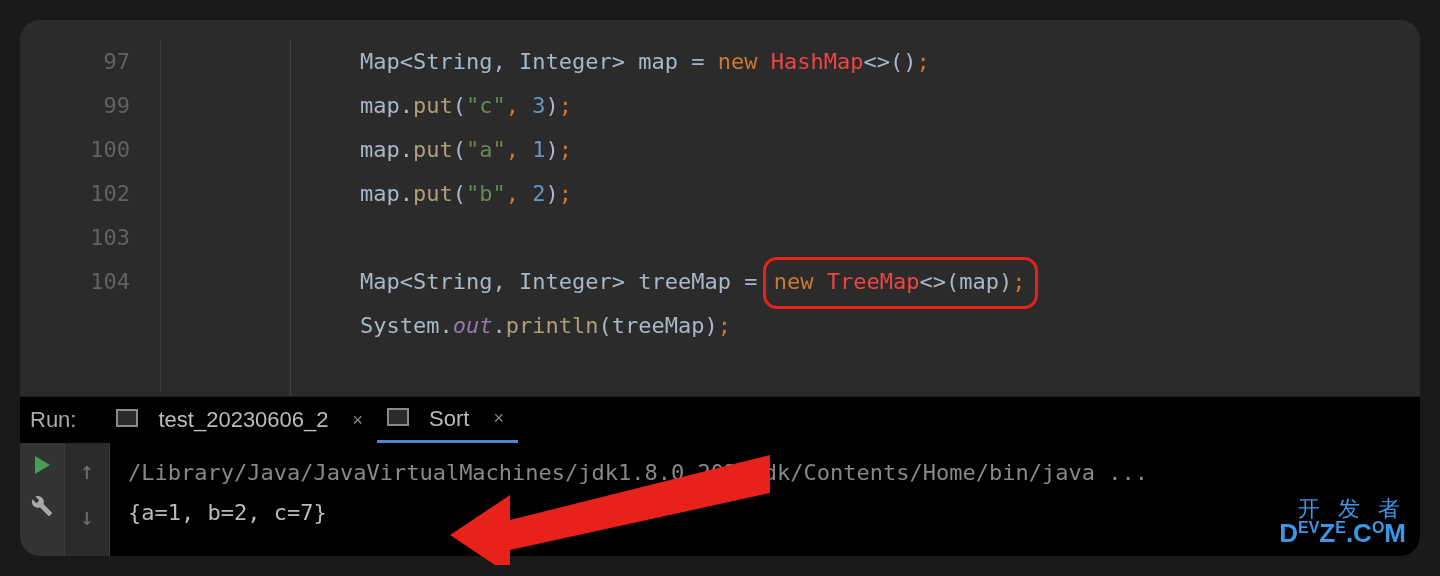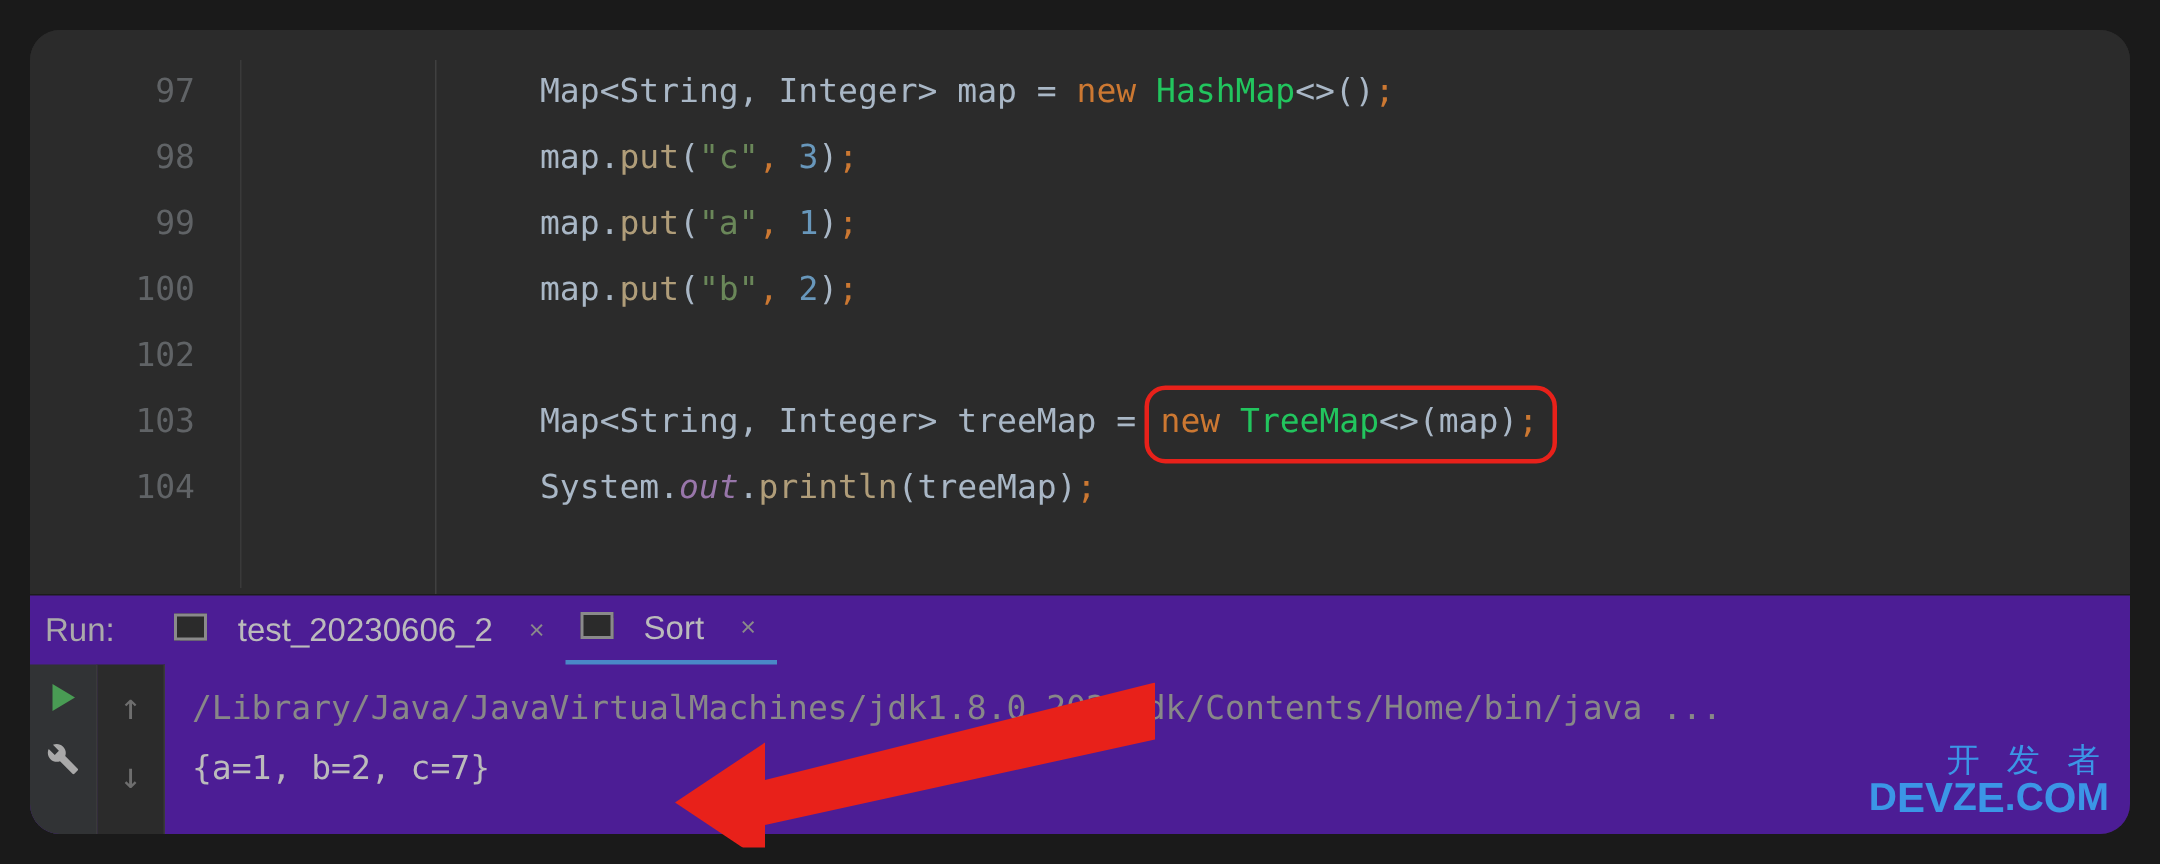--- a/index.html
+++ b/index.html
@@ -62,36 +62,36 @@
       top: 0;
       bottom: 0;
       width: 1px;
       background: #3a3a3a;
     }
     .tok-type { color: #a9b7c6; }
     .tok-punct { color: #a9b7c6; }
     .tok-string { color: #6a8759; }
     .tok-number { color: #6897bb; }
     .tok-keyword { color: #cc7832; }
-    .tok-class { color: #22c55e; }
+    .tok-class { color: #ef4444; }
     .tok-method { color: #b09d79; }
     .tok-field { color: #9876aa; font-style: italic; }
     .tok-ident { color: #a9b7c6; }
 
     .highlight-box {
       border: 3px solid #e8211a;
       border-radius: 14px;
       padding: 0 10px 2px 8px;
       margin: -3px -10px -5px -8px;
       display: inline-block;
     }
 
     .run-panel {
       height: 160px;
-      background: #4c1d95;
+      background: #000000;
       border-top: 1px solid #1c1c1c;
       display: flex;
       flex-direction: column;
     }
     .run-header {
       height: 46px;
       display: flex;
       align-items: center;
       padding-left: 10px;
       color: #bbbbbb;
@@ -181,30 +181,29 @@
       bottom: 30px;
       text-align: right;
       font-family: Arial, sans-serif;
       color: #3b96e6;
       z-index: 40;
       line-height: 1;
     }
     .watermark .l1 { font-size: 22px; letter-spacing: 6px; }
     .watermark .l2 { font-size: 26px; font-weight: bold; }
     .watermark .l2 .z { text-transform: uppercase; }
-    .watermark .l2 .e2 { font-size: 28px; vertical-align: top;}
+    .watermark .l2 .e2 { font-size: 16px; vertical-align: top;}
   </style>
 </head>
 <body>
 
 <div class="ide-window">
   <div class="code-area">
     <div class="gutter">
       <div>97</div>
-      <div>98</div>
       <div>99</div>
       <div>100</div>
       <div>102</div>
       <div>103</div>
       <div>104</div>
     </div>
     <div class="code-lines">
       <div class="indent-guide"></div>
 
       <div class="code-line"><span class="indent-guide-start"></span><span class="tok-type">Map</span><span class="tok-punct">&lt;</span><span class="tok-type">String</span><span class="tok-punct">,</span><span> </span><span class="tok-type">Integer</span><span class="tok-punct">&gt;</span><span> </span><span class="tok-ident">map</span><span> </span><span class="tok-punct">=</span><span> </span><span class="tok-keyword">new</span><span> </span><span class="tok-class">HashMap</span><span class="tok-punct">&lt;&gt;</span><span class="tok-punct">(</span><span class="tok-punct">)</span><span class="tok-keyword">;</span></div>

